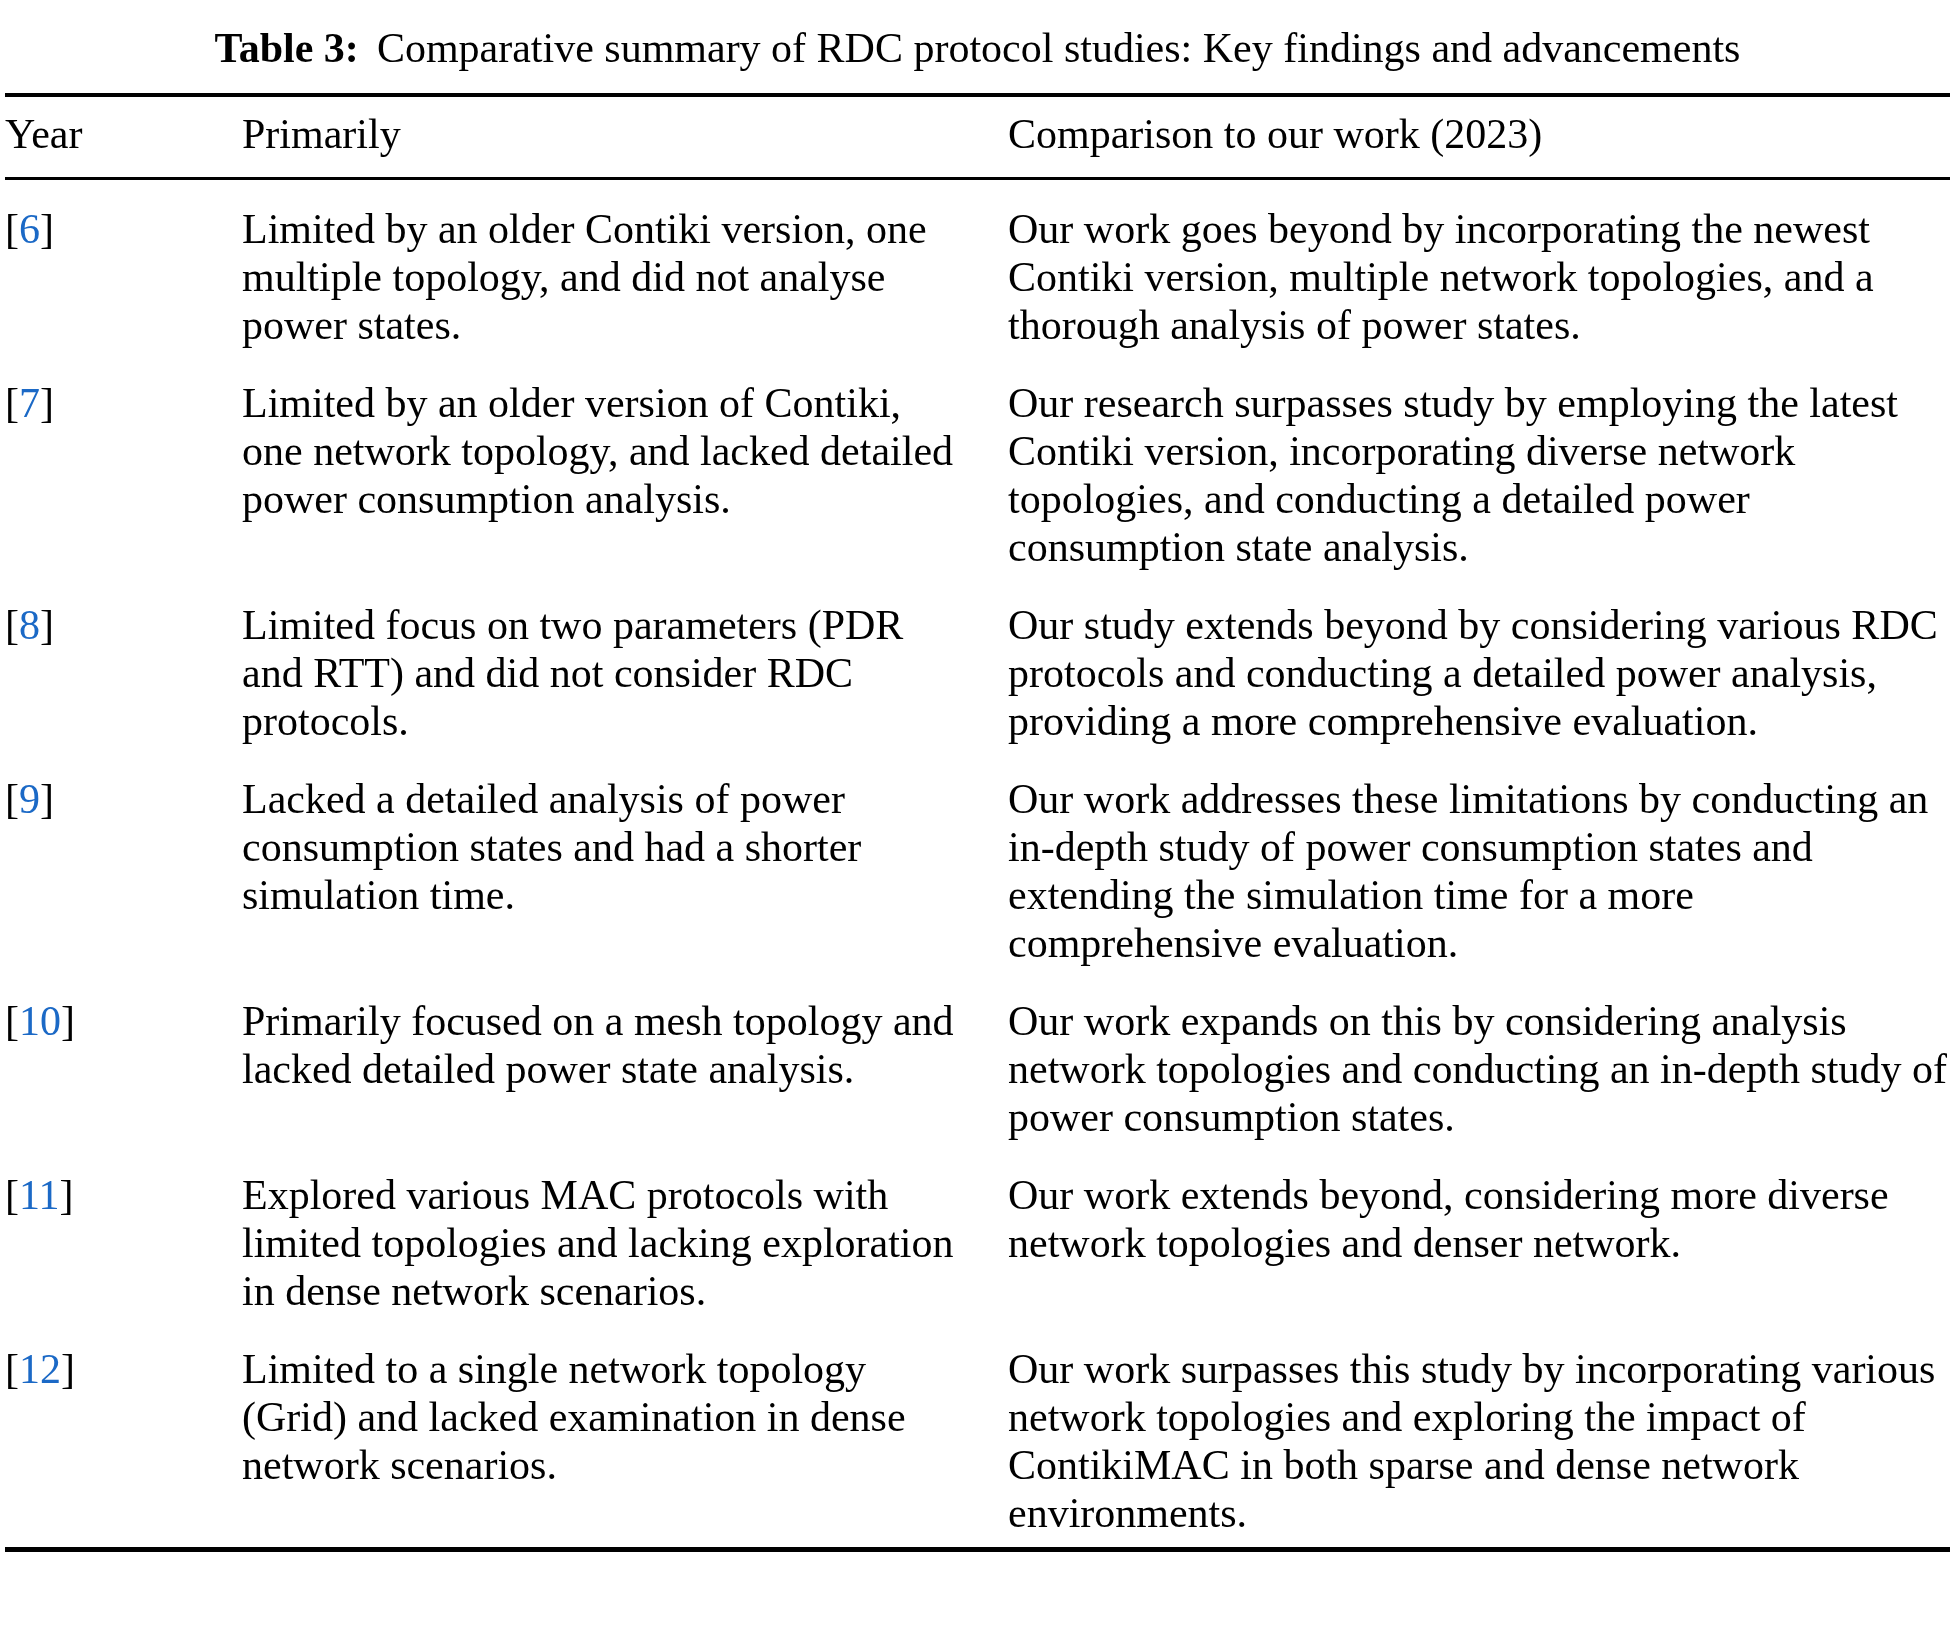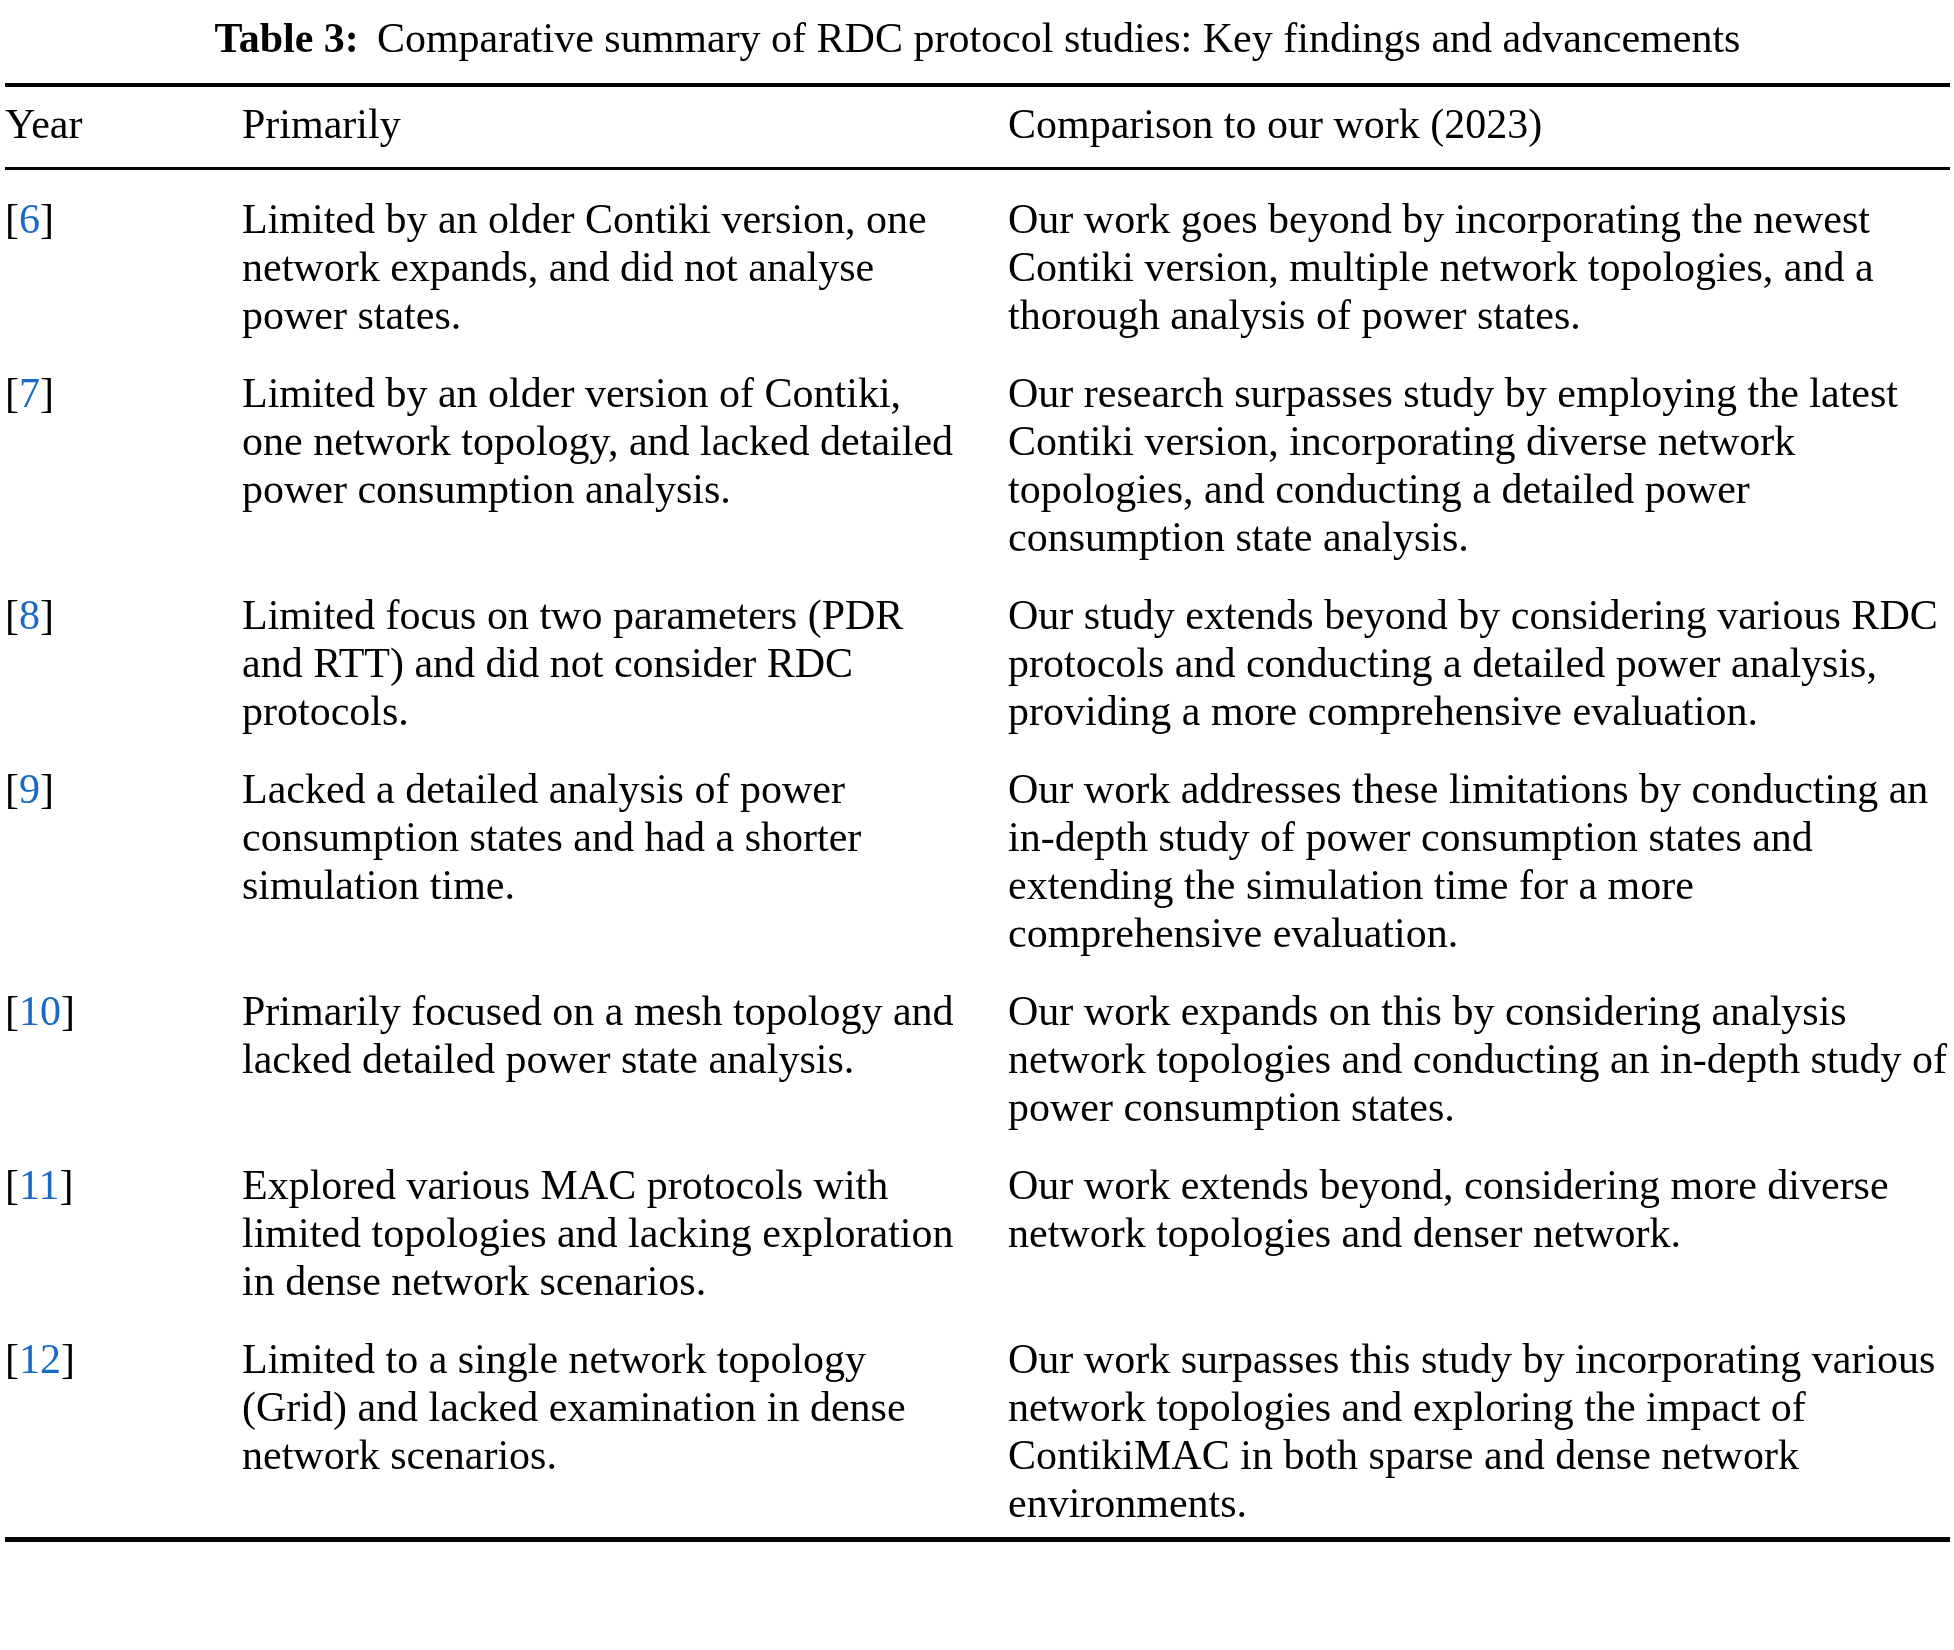--- a/index.html
+++ b/index.html
@@ -11,21 +11,21 @@
     color: #000000;
     font-family: "Liberation Serif", "DejaVu Serif", serif;
     overflow: hidden;
   }
   .page { padding: 6px 4px 0 5px; width: 100%; height: 100%; }
 
   .caption {
     text-align: center;
     font-size: 42px;
     line-height: 50px;
-    margin: 7px 0 20px 0;
+    margin: 17px 0 20px 0;
     white-space: nowrap;
   }
   .caption .cap-label { font-weight: bold; margin-right: 18px; }
 
   table.comp {
     width: 100%;
     border-collapse: collapse;
     border-top: 4px solid #000;
     border-bottom: 5px solid #000;
     font-size: 42px;
@@ -75,21 +75,21 @@
     <thead>
       <tr>
         <th>Year</th>
         <th class="findings">Primarily</th>
         <th class="comparison">Comparison to our work (2023)</th>
       </tr>
     </thead>
     <tbody>
       <tr>
         <td class="cite"><span>[</span><a class="num">6</a><span>]</span></td>
-        <td class="findings">Limited by an older Contiki version, one network expands, and did not analyse power states.</td>
+        <td class="findings">Limited by an older Contiki version, one multiple topology, and did not analyse power states.</td>
         <td class="comparison">Our work goes beyond by incorporating the newest Contiki version, multiple network topologies, and a thorough analysis of power states.</td>
       </tr>
       <tr>
         <td class="cite"><span>[</span><a class="num">7</a><span>]</span></td>
         <td class="findings">Limited by an older version of Contiki, one network topology, and lacked detailed power consumption analysis.</td>
         <td class="comparison">Our research surpasses study by employing the latest Contiki version, incorporating diverse network topologies, and conducting a detailed power consumption state analysis.</td>
       </tr>
       <tr>
         <td class="cite"><span>[</span><a class="num">8</a><span>]</span></td>
         <td class="findings">Limited focus on two parameters (PDR and RTT) and did not consider RDC protocols.</td>

